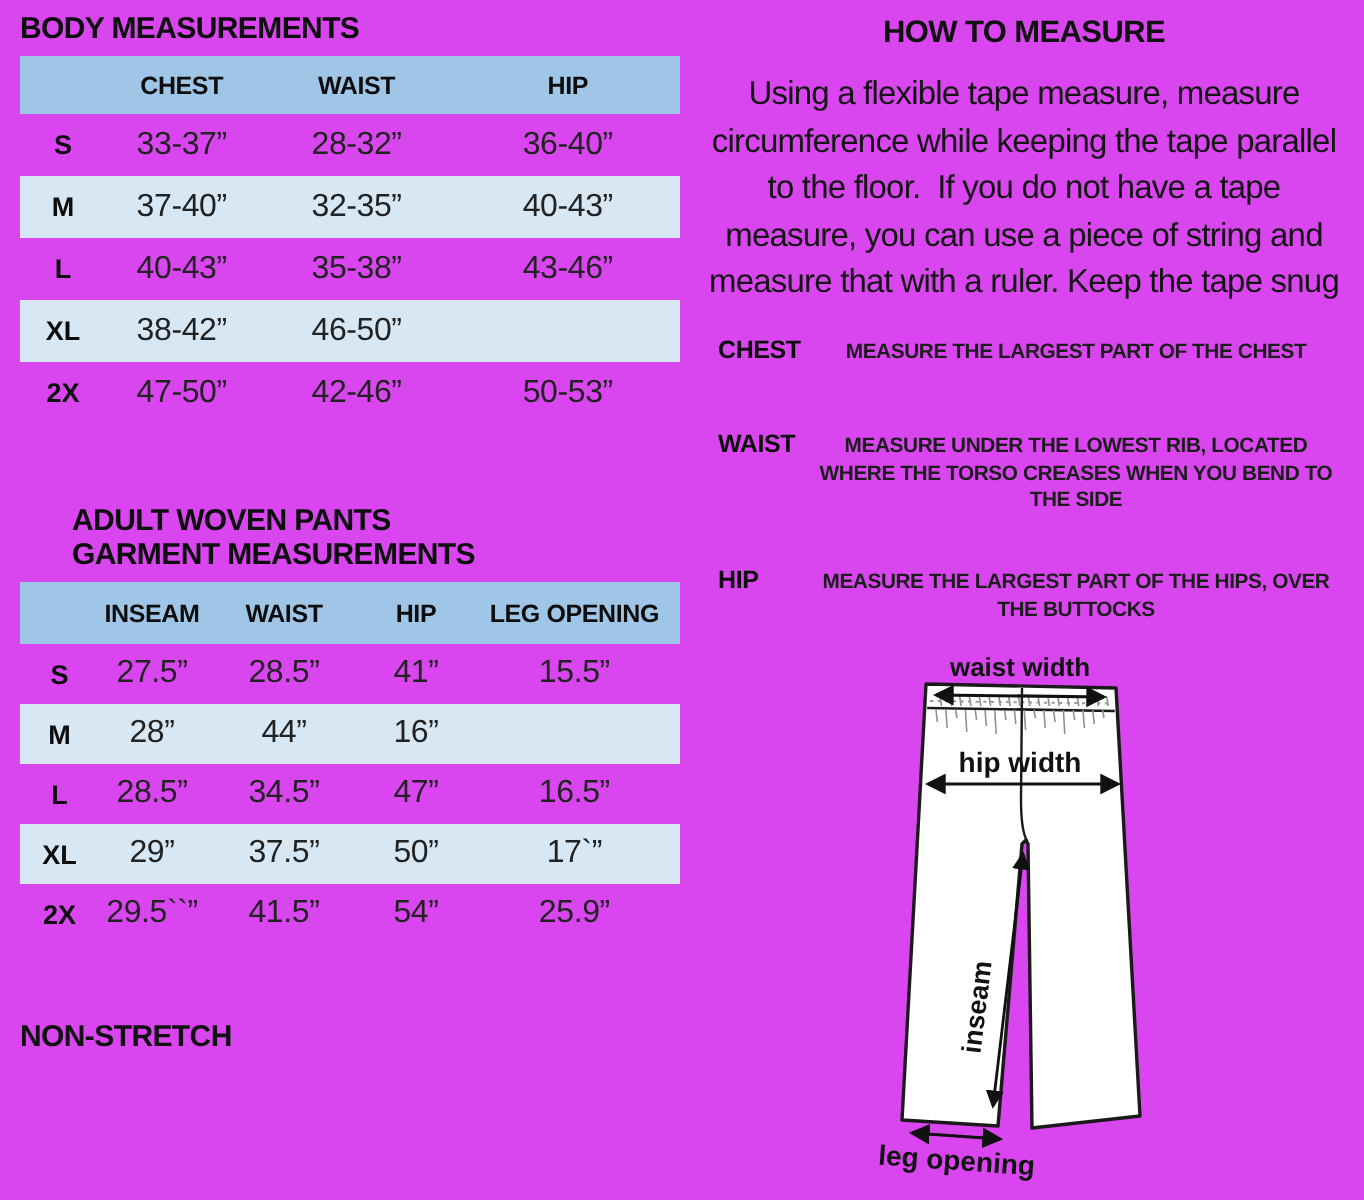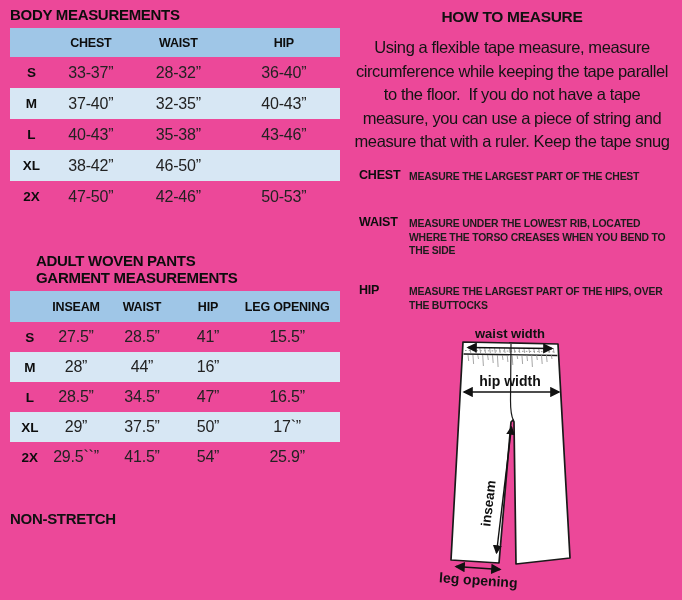--- a/index.html
+++ b/index.html
@@ -1,17 +1,17 @@
 <!DOCTYPE html>
 <html style="--header-blue: #9fc6e7; --row-blue: #d7e7f4;"><head>
 <meta charset="utf-8">
 <style>
   html,body{margin:0;padding:0;background:#e8e8e8;}
   .page{
-    position:relative;width:682px;height:600px;background:#ec4899;
+    position:relative;width:682px;height:600px;background:#d946ef;
     font-family:"Liberation Sans",sans-serif;color:#111;overflow:hidden;
     margin:0 auto;
   }
   .abs{position:absolute;}
   
   .sec-title{
     font-weight:700;font-size:15px;letter-spacing:-0.3px;line-height:1.12;
     white-space:pre-line;color:#0d0d0d;
   }
   
@@ -40,21 +40,21 @@
   .howto-intro{
     left:343px;top:36px;width:338px;text-align:center;
     font-size:16.5px;line-height:23.5px;letter-spacing:-0.4px;
     white-space:pre-wrap;color:#141414;
   }
   .def-term{
     font-weight:700;font-size:12.5px;letter-spacing:-0.2px;width:48px;color:#0d0d0d;
   }
   .def-desc{
     font-weight:700;font-size:10.4px;line-height:13.5px;letter-spacing:-0.2px;
-    width:258px;white-space:pre-line;color:#1c1c1c;
+    width:258px;white-space:pre-line;color:#1c1c1c;text-align:center;
   }
   
   .diagram{left:430px;top:324px;width:220px;height:274px;}
   .diagram svg{display:block;width:100%;height:100%;}
   .dlabel{
     font-family:"Liberation Sans",sans-serif;font-weight:700;fill:#111;
   }
 </style>
 </head>
 <body>

